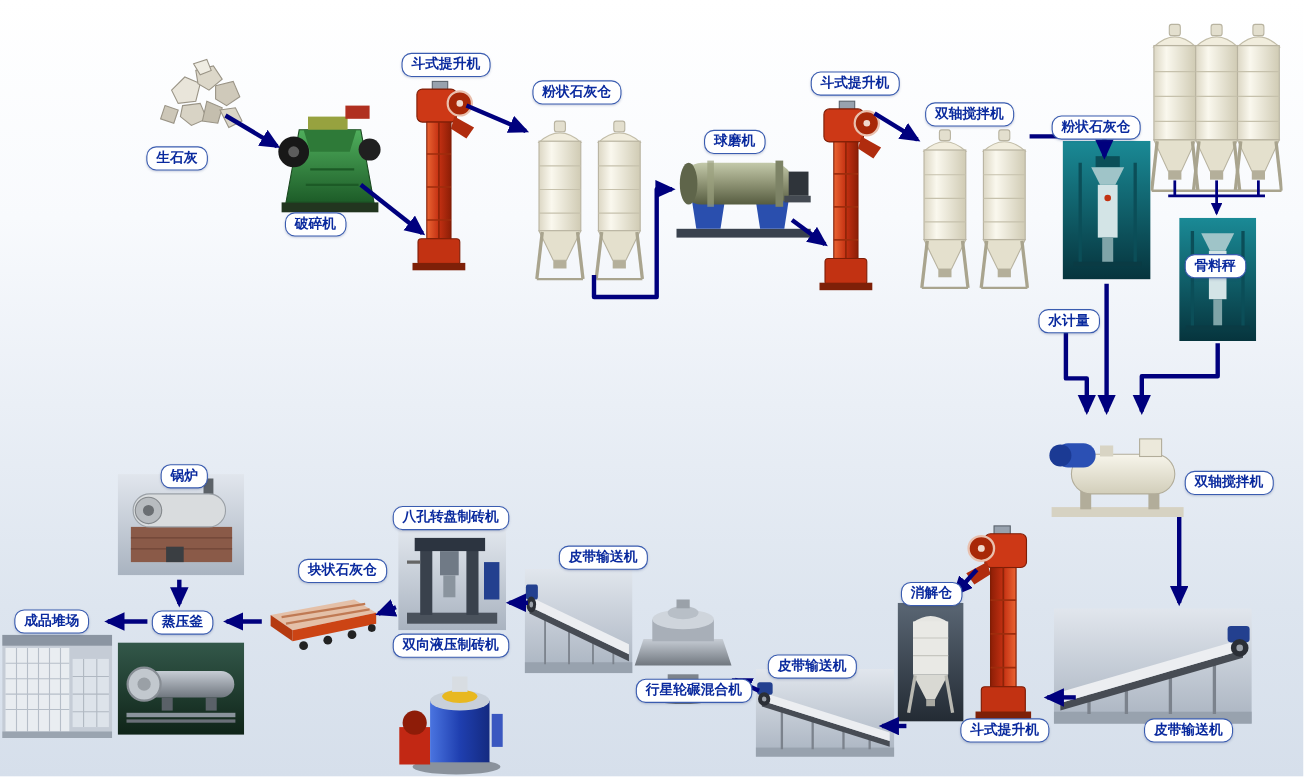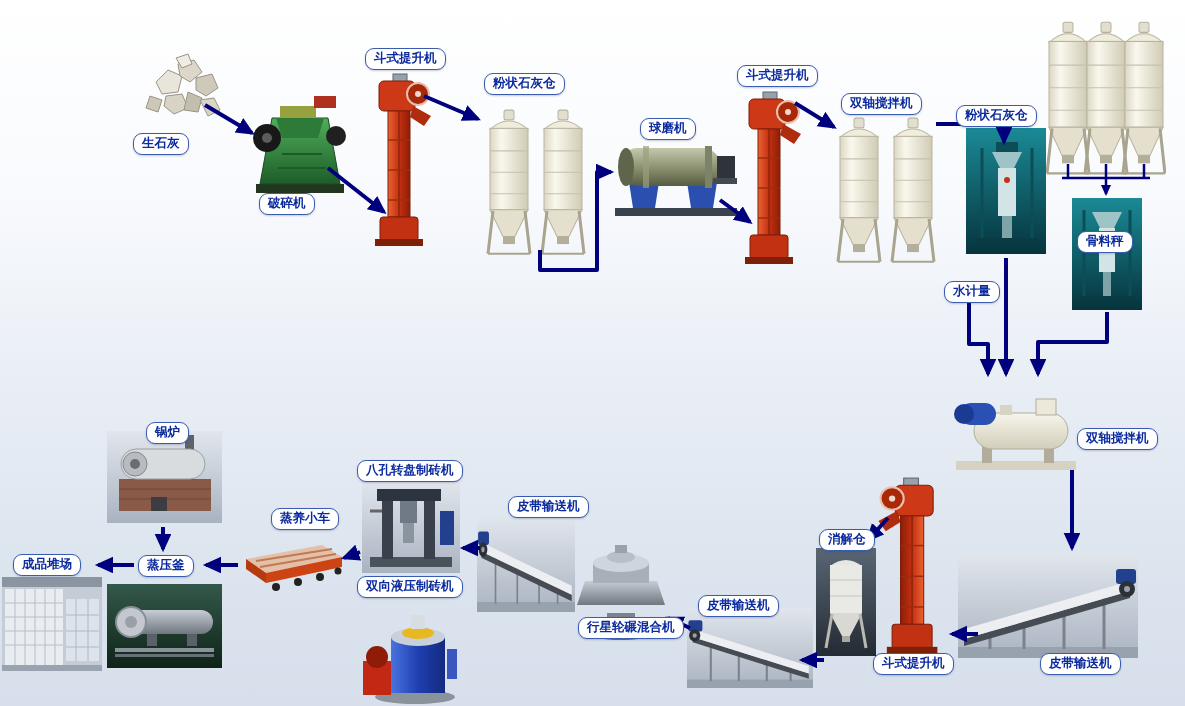--- a/index.html
+++ b/index.html
@@ -437,18 +437,18 @@
   <div class="label" style="left:944px;top:281px">水计量</div>
   <div class="label" style="left:1077px;top:428px">双轴搅拌机</div>
   <div class="label" style="left:1040px;top:653px">皮带输送机</div>
   <div class="label" style="left:873px;top:653px">斗式提升机</div>
   <div class="label" style="left:819px;top:529px">消解仓</div>
   <div class="label" style="left:698px;top:595px">皮带输送机</div>
   <div class="label" style="left:578px;top:617px">行星轮碾混合机</div>
   <div class="label" style="left:508px;top:496px">皮带输送机</div>
   <div class="label" style="left:357px;top:460px">八孔转盘制砖机</div>
   <div class="label" style="left:357px;top:576px">双向液压制砖机</div>
-  <div class="label" style="left:271px;top:508px">蒸养小车</div>
+  <div class="label" style="left:271px;top:508px">块状石灰仓</div>
   <div class="label" style="left:138px;top:555px">蒸压釜</div>
   <div class="label" style="left:146px;top:422px">锅炉</div>
   <div class="label" style="left:13px;top:554px">成品堆场</div>
 
 </div>
 
 </body></html>

